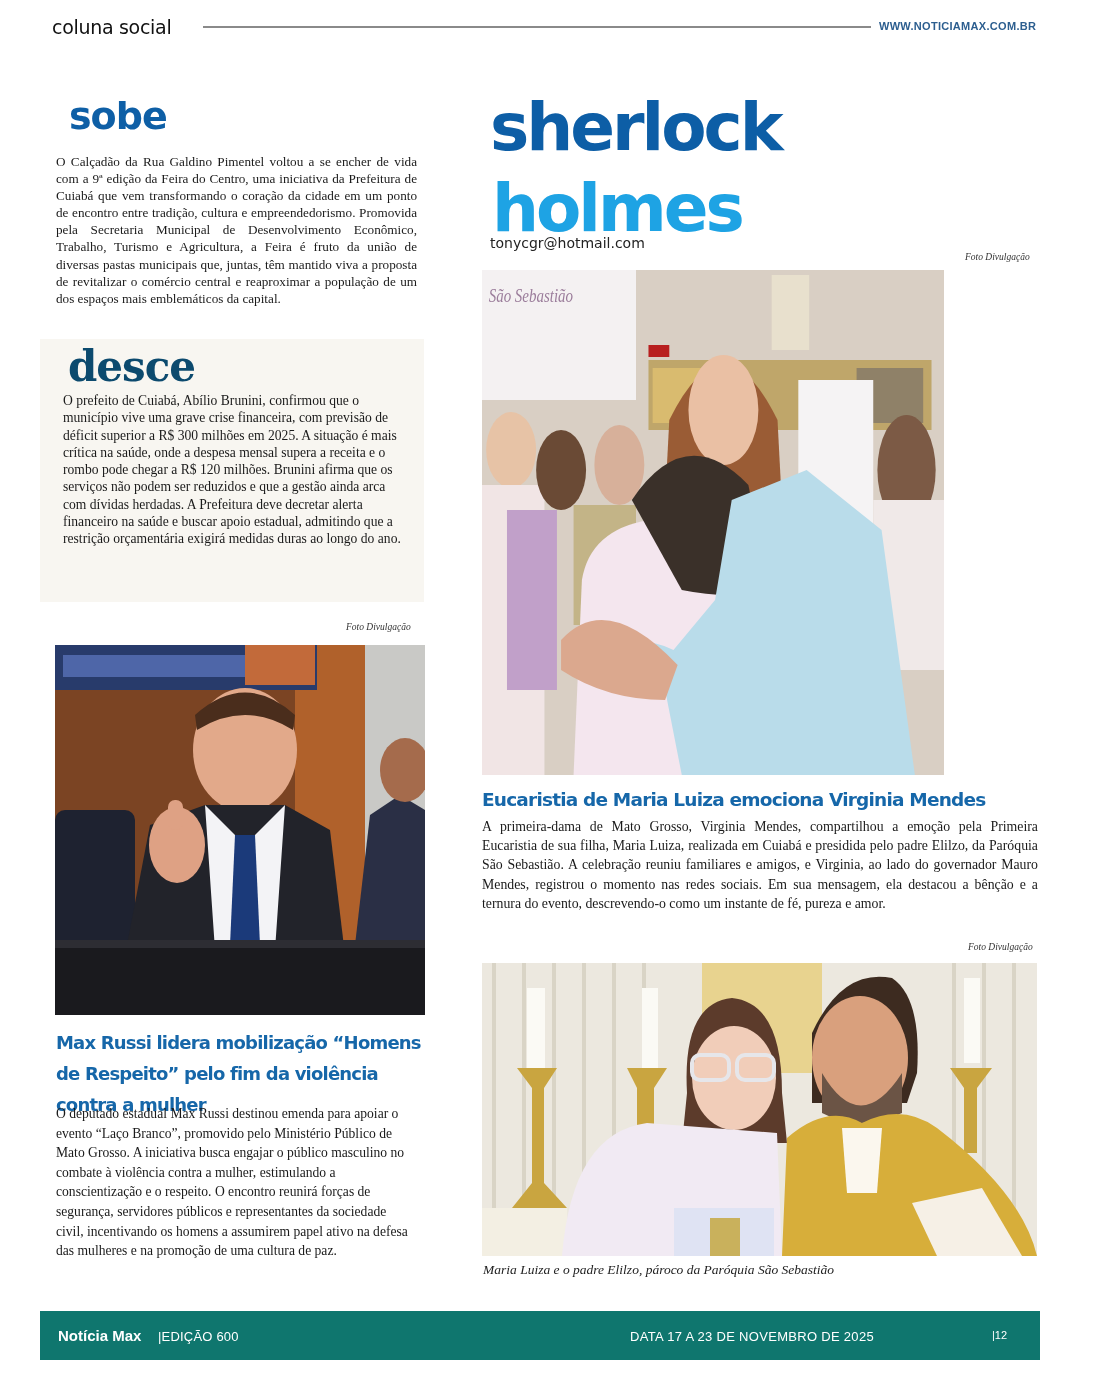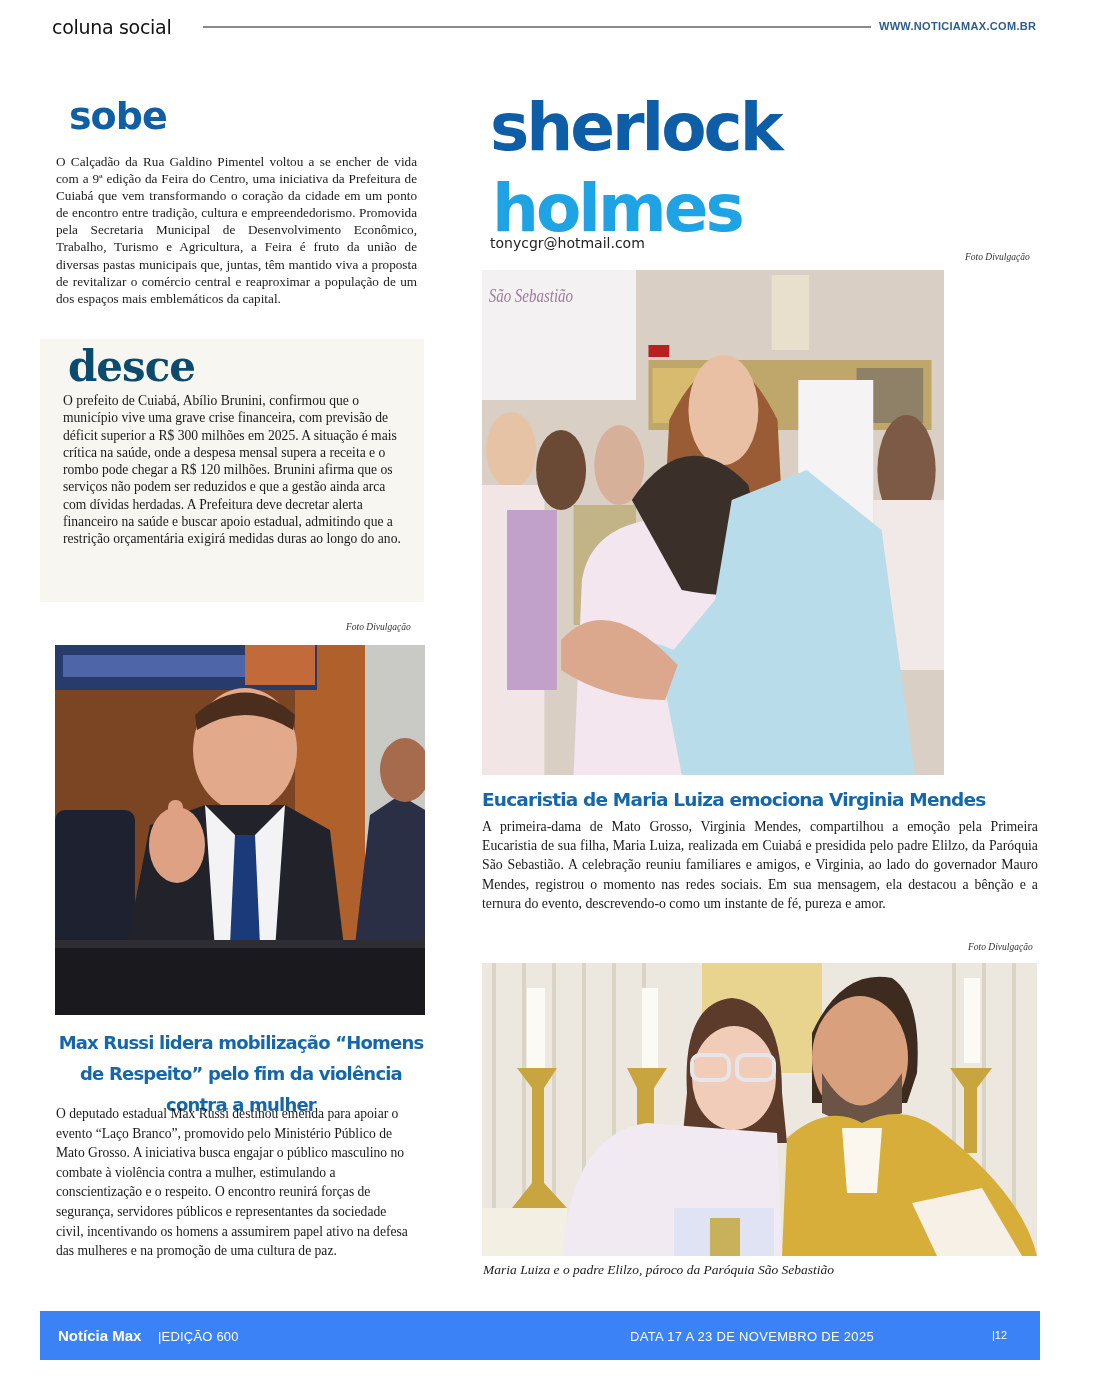--- a/index.html
+++ b/index.html
@@ -24,31 +24,31 @@
 
   
   .photo { position: absolute; overflow: hidden; }
   .photo svg { display: block; width: 100%; height: 100%; }
 
   
   .sh-1 { position: absolute; left: 490px; top: 95px; font-family: "DejaVu Sans", sans-serif; font-weight: bold; font-size: 66px; line-height: 66px; color: #0d5ea6; letter-spacing: -3px; }
   .sh-2 { position: absolute; left: 492px; top: 160px; font-family: "DejaVu Sans", sans-serif; font-weight: bold; font-size: 66px; line-height: 66px; color: #1ea3e4; letter-spacing: -3px; margin-top: 16px; }
   .sh-mail { position: absolute; left: 490px; top: 235px; font-family: "DejaVu Sans", sans-serif; font-size: 14px; color: #222; }
 
-  .headline { position: absolute; font-family: "DejaVu Sans", sans-serif; font-weight: bold; color: #1667a9; letter-spacing: -0.8px; text-align: center; }
+  .headline { position: absolute; font-family: "DejaVu Sans", sans-serif; font-weight: bold; color: #1667a9; letter-spacing: -0.8px; }
   .h-euca { left: 482px; top: 789px; font-size: 18.5px; }
   .euca-text { position: absolute; left: 482px; top: 817px; width: 556px; font-size: 13.8px; line-height: 19.2px; text-align: justify; }
 
   .h-max { left: 56px; top: 1027px; width: 370px; font-size: 18px; line-height: 31px; }
   .max-text { position: absolute; left: 56px; top: 1104px; width: 360px; font-size: 13.6px; line-height: 19.6px; }
 
   .caption { position: absolute; left: 483px; top: 1262px; font-style: italic; font-size: 13.5px; color: #222; }
 
   
-  .footer { position: absolute; left: 40px; top: 1311px; width: 1000px; height: 49px; background: #3b82f6; color: #fff; font-family: "Liberation Sans", sans-serif; }
+  .footer { position: absolute; left: 40px; top: 1311px; width: 1000px; height: 49px; background: #0f766e; color: #fff; font-family: "Liberation Sans", sans-serif; }
   .ft-brand { position: absolute; left: 18px; top: 16px; font-size: 15px; font-weight: bold; }
   .ft-ed { position: absolute; left: 118px; top: 18px; font-size: 13px; letter-spacing: 0.2px; }
   .ft-date { position: absolute; left: 590px; top: 18px; font-size: 13px; letter-spacing: 0.3px; }
   .ft-page { position: absolute; left: 952px; top: 18px; font-size: 11px; }
 </style>
 </head>
 <body>
 
 <div class="hdr-title">coluna social</div>
 <div class="hdr-rule"></div>

